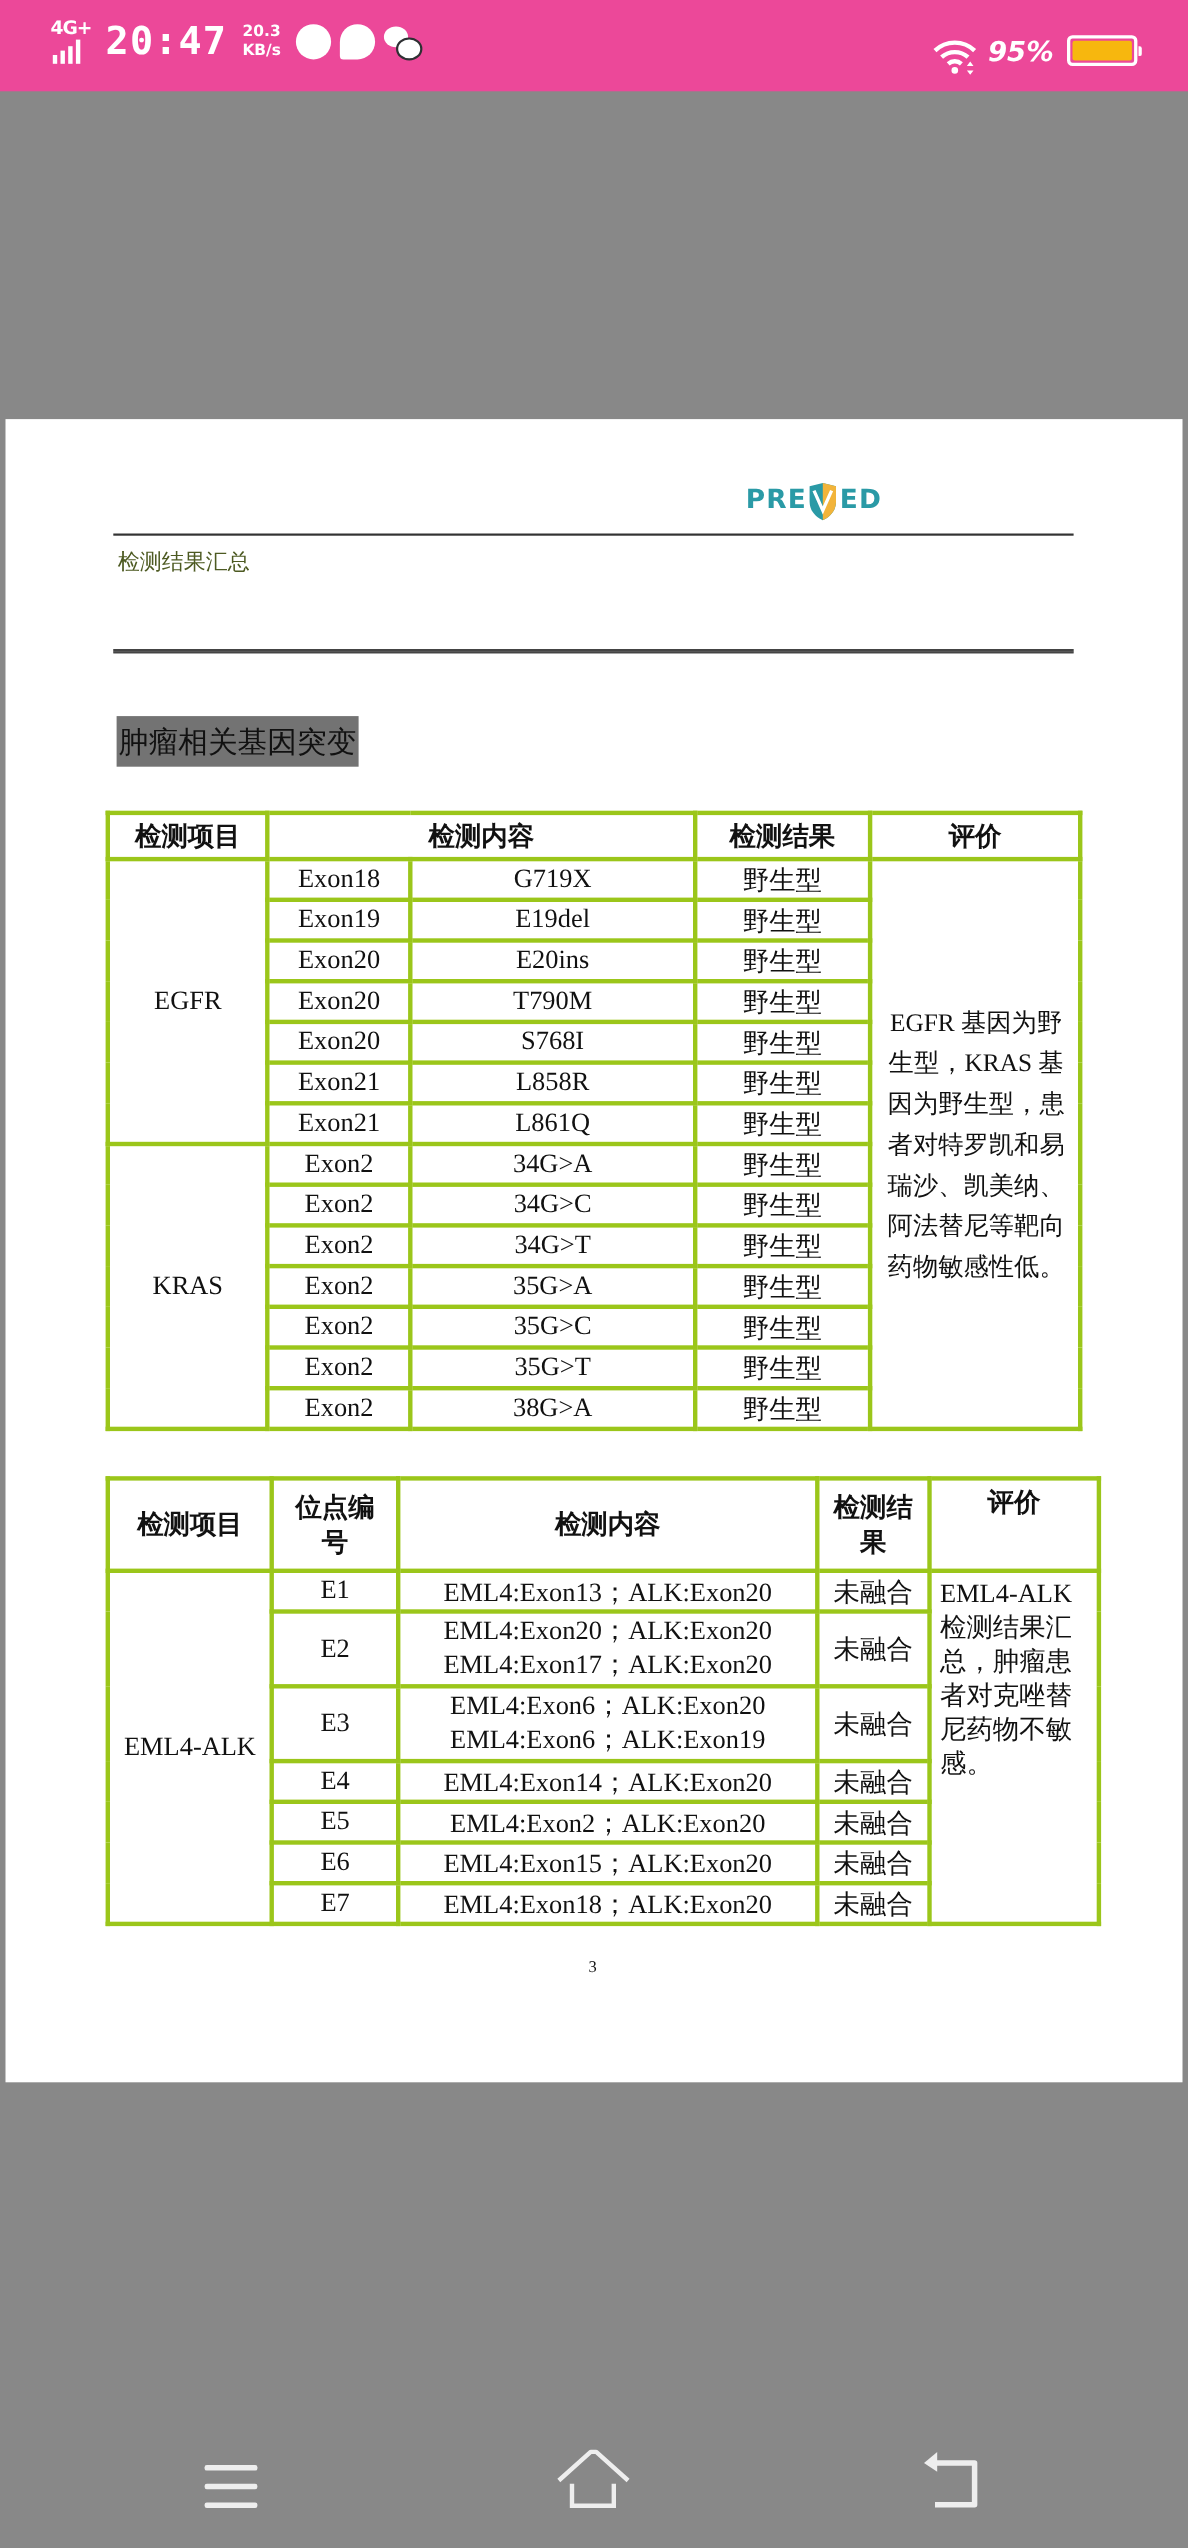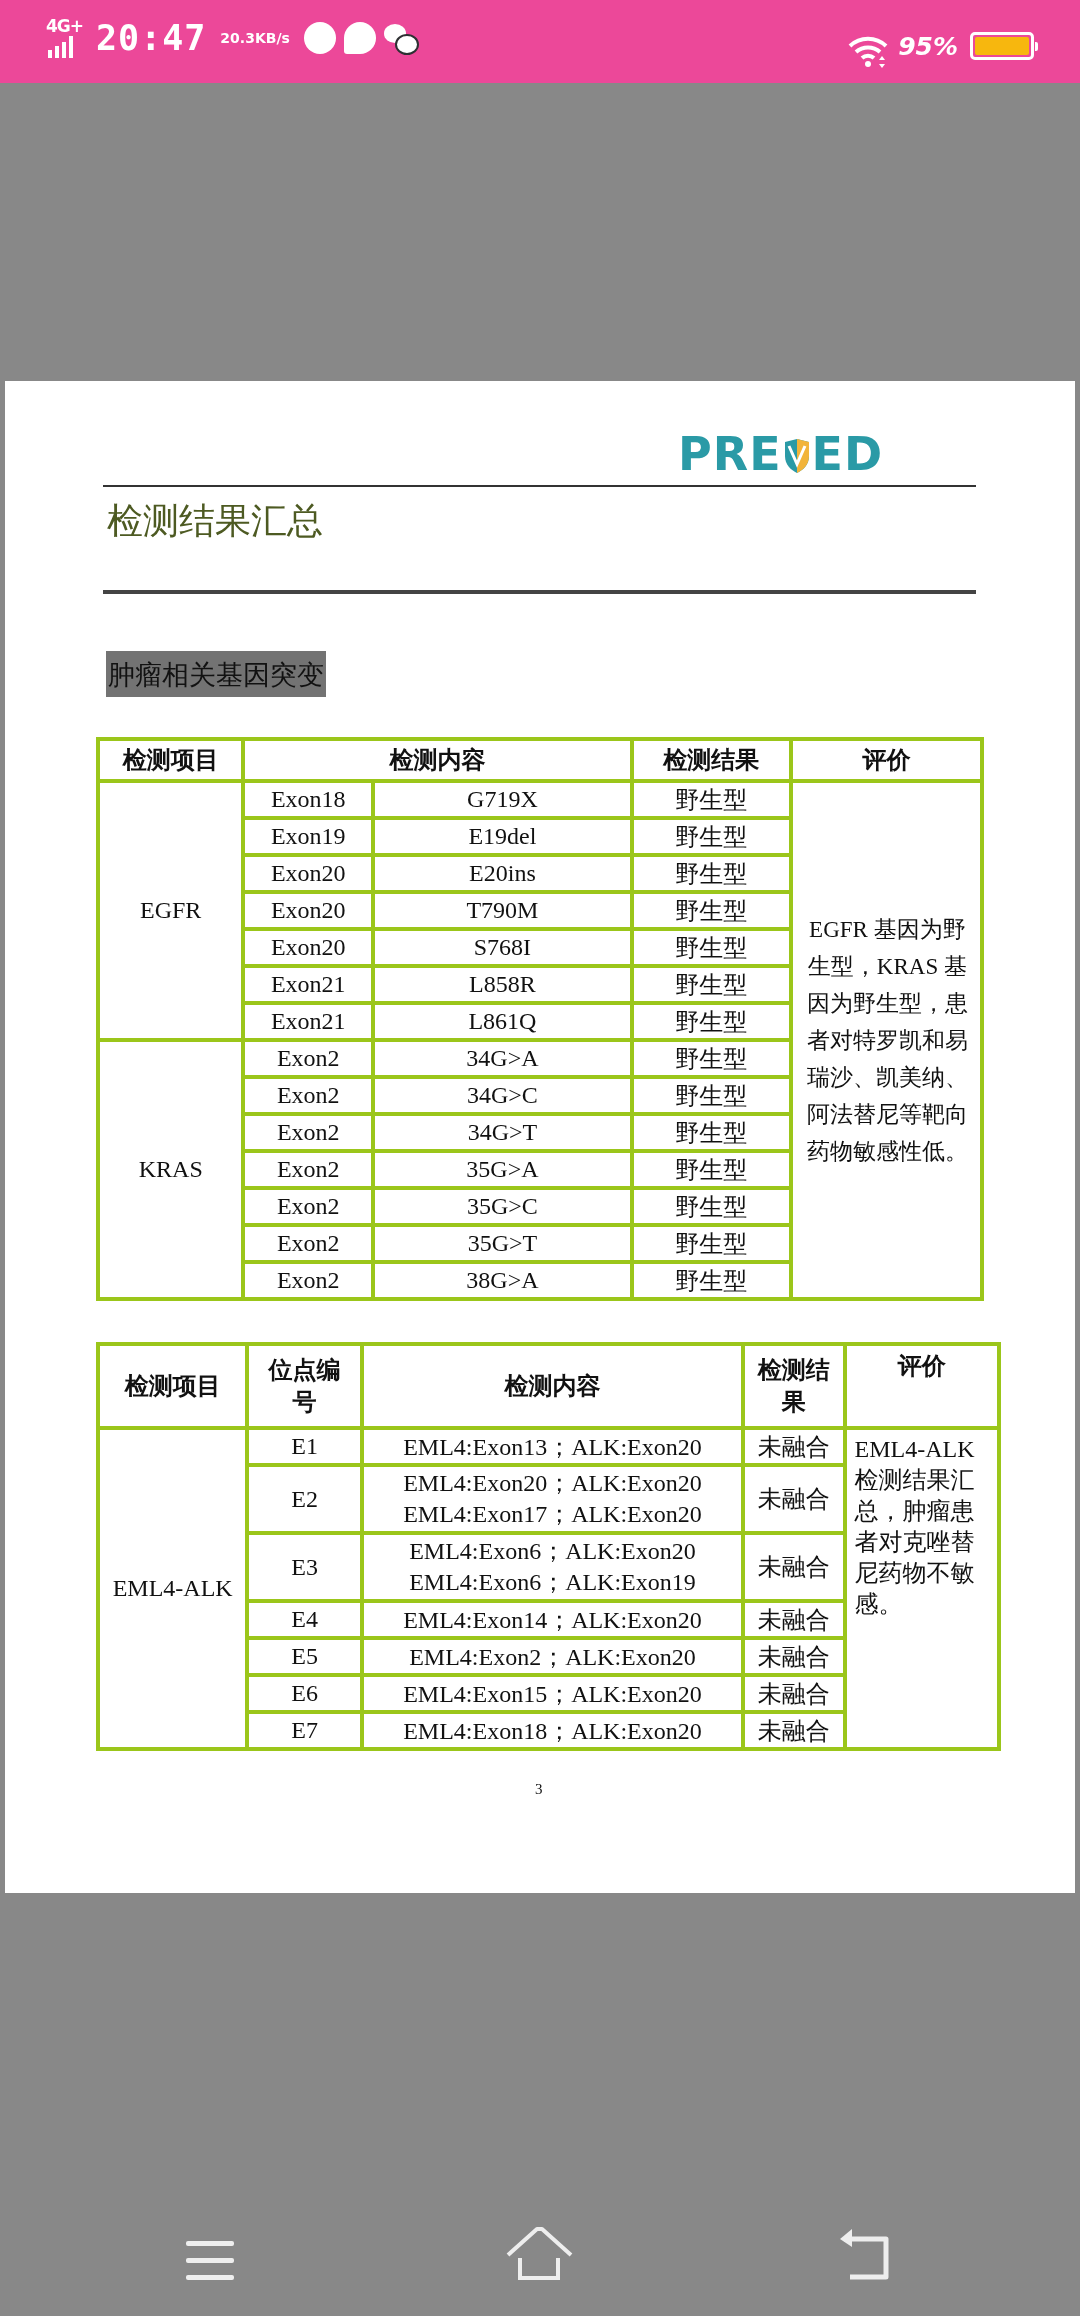--- a/index.html
+++ b/index.html
@@ -6,40 +6,40 @@
   body { width:1080px; height:2316px; background:#888888; position:relative; overflow:hidden;
          font-family:"DejaVu Sans", sans-serif; }
   
   .statusbar { position:absolute; left:0; top:0; width:1080px; height:83px; background:#ec4899; color:#fff; }
   .sb-left { position:absolute; left:46px; top:18px; display:flex; align-items:center; }
   .sig { position:relative; width:44px; height:40px; margin-right:6px; }
   .sig .net { position:absolute; left:0; top:-2px; font-size:17px; font-weight:bold; letter-spacing:-1px; }
   .sig .bars { position:absolute; left:2px; bottom:0; display:flex; align-items:flex-end; gap:3px; }
   .sig .bars i { display:block; width:4px; background:#fff; }
   .time { font-size:35px; font-weight:bold; letter-spacing:1px; margin-right:14px; font-family:"DejaVu Sans Mono", monospace; }
-  .speed { display:flex; flex-direction:row; font-size:14px; line-height:17px; font-weight:bold; margin-right:14px; text-align:center; }
+  .speed { display:flex; flex-direction:column; font-size:14px; line-height:17px; font-weight:bold; margin-right:14px; text-align:center; }
   .appicon { width:32px; height:32px; border-radius:50%; background:#fff; margin-right:8px; position:relative; }
   .appicon.bubble { border-radius:50% 50% 50% 10%; }
   .appicon.wechat { background:transparent; }
   .appicon.wechat span { position:absolute; background:#fff; border-radius:50%; }
   .sb-right { position:absolute; right:46px; top:32px; display:flex; align-items:flex-start; }
   .wifi { width:40px; height:40px; margin-right:10px; }
   .pct { font-size:25px; font-weight:bold; margin-right:12px; font-style:italic; }
   .battery { width:64px; height:28px; border:3px solid #fff; border-radius:5px; position:relative; box-sizing:border-box; }
   .battery .fill { position:absolute; left:2px; top:2px; right:2px; bottom:2px; background:#f7b70e; border-radius:2px; }
   .battery::after { content:""; position:absolute; right:-7px; top:7px; width:3px; height:9px; background:#fff; border-radius:0 2px 2px 0; }
 
   
   .page { position:absolute; left:5px; top:381px; width:1070px; height:1512px; background:#ffffff; }
   .logo { position:absolute; left:678px; top:432px; display:flex; align-items:center; height:44px; }
-  .logo .en { font-family:"DejaVu Sans", sans-serif; font-weight:bold; font-size:46px; color:#2a9aa6; letter-spacing:1px; }
+  .logo .en { font-family:"DejaVu Sans", sans-serif; font-weight:bold; font-size:24px; color:#2a9aa6; letter-spacing:1px; }
   .logo .shield { display:inline-block; width:28px; height:36px; margin:0 1px; position:relative; top:2px; }
   .logo .cn { font-size:30px; color:#ffffff; margin-left:0; font-weight:normal; }
   .hr-thin { position:absolute; left:103px; top:485px; width:873px; height:2px; background:#333; }
-  .section-title { position:absolute; left:107px; top:497px; font-size:36px; color:#4d5a22; }
+  .section-title { position:absolute; left:107px; top:497px; font-size:20px; color:#4d5a22; }
   .hr-double { position:absolute; left:103px; top:590px; width:873px; height:4px; border-top:2px solid #444; border-bottom:2px solid #444; background:#bbb; box-sizing:border-box; }
   .hl-title { position:absolute; left:106px; top:651px; background:#737373; padding:6px 2px 4px 2px; font-size:27px; color:#111; }
 
   table.res { position:absolute; border-collapse:collapse; font-family:"Liberation Serif", serif; color:#111; }
   table.res td, table.res th { border:4px solid #9bc61a; text-align:center; padding:0; }
   table.res th { font-family:"DejaVu Sans", sans-serif; font-weight:bold; font-size:24px; }
   table.res td { font-size:24px; }
   #t1 { left:96px; top:737px; width:888px; }
   #t1 th { height:38px; }
   #t1 td.r { height:33px; }

